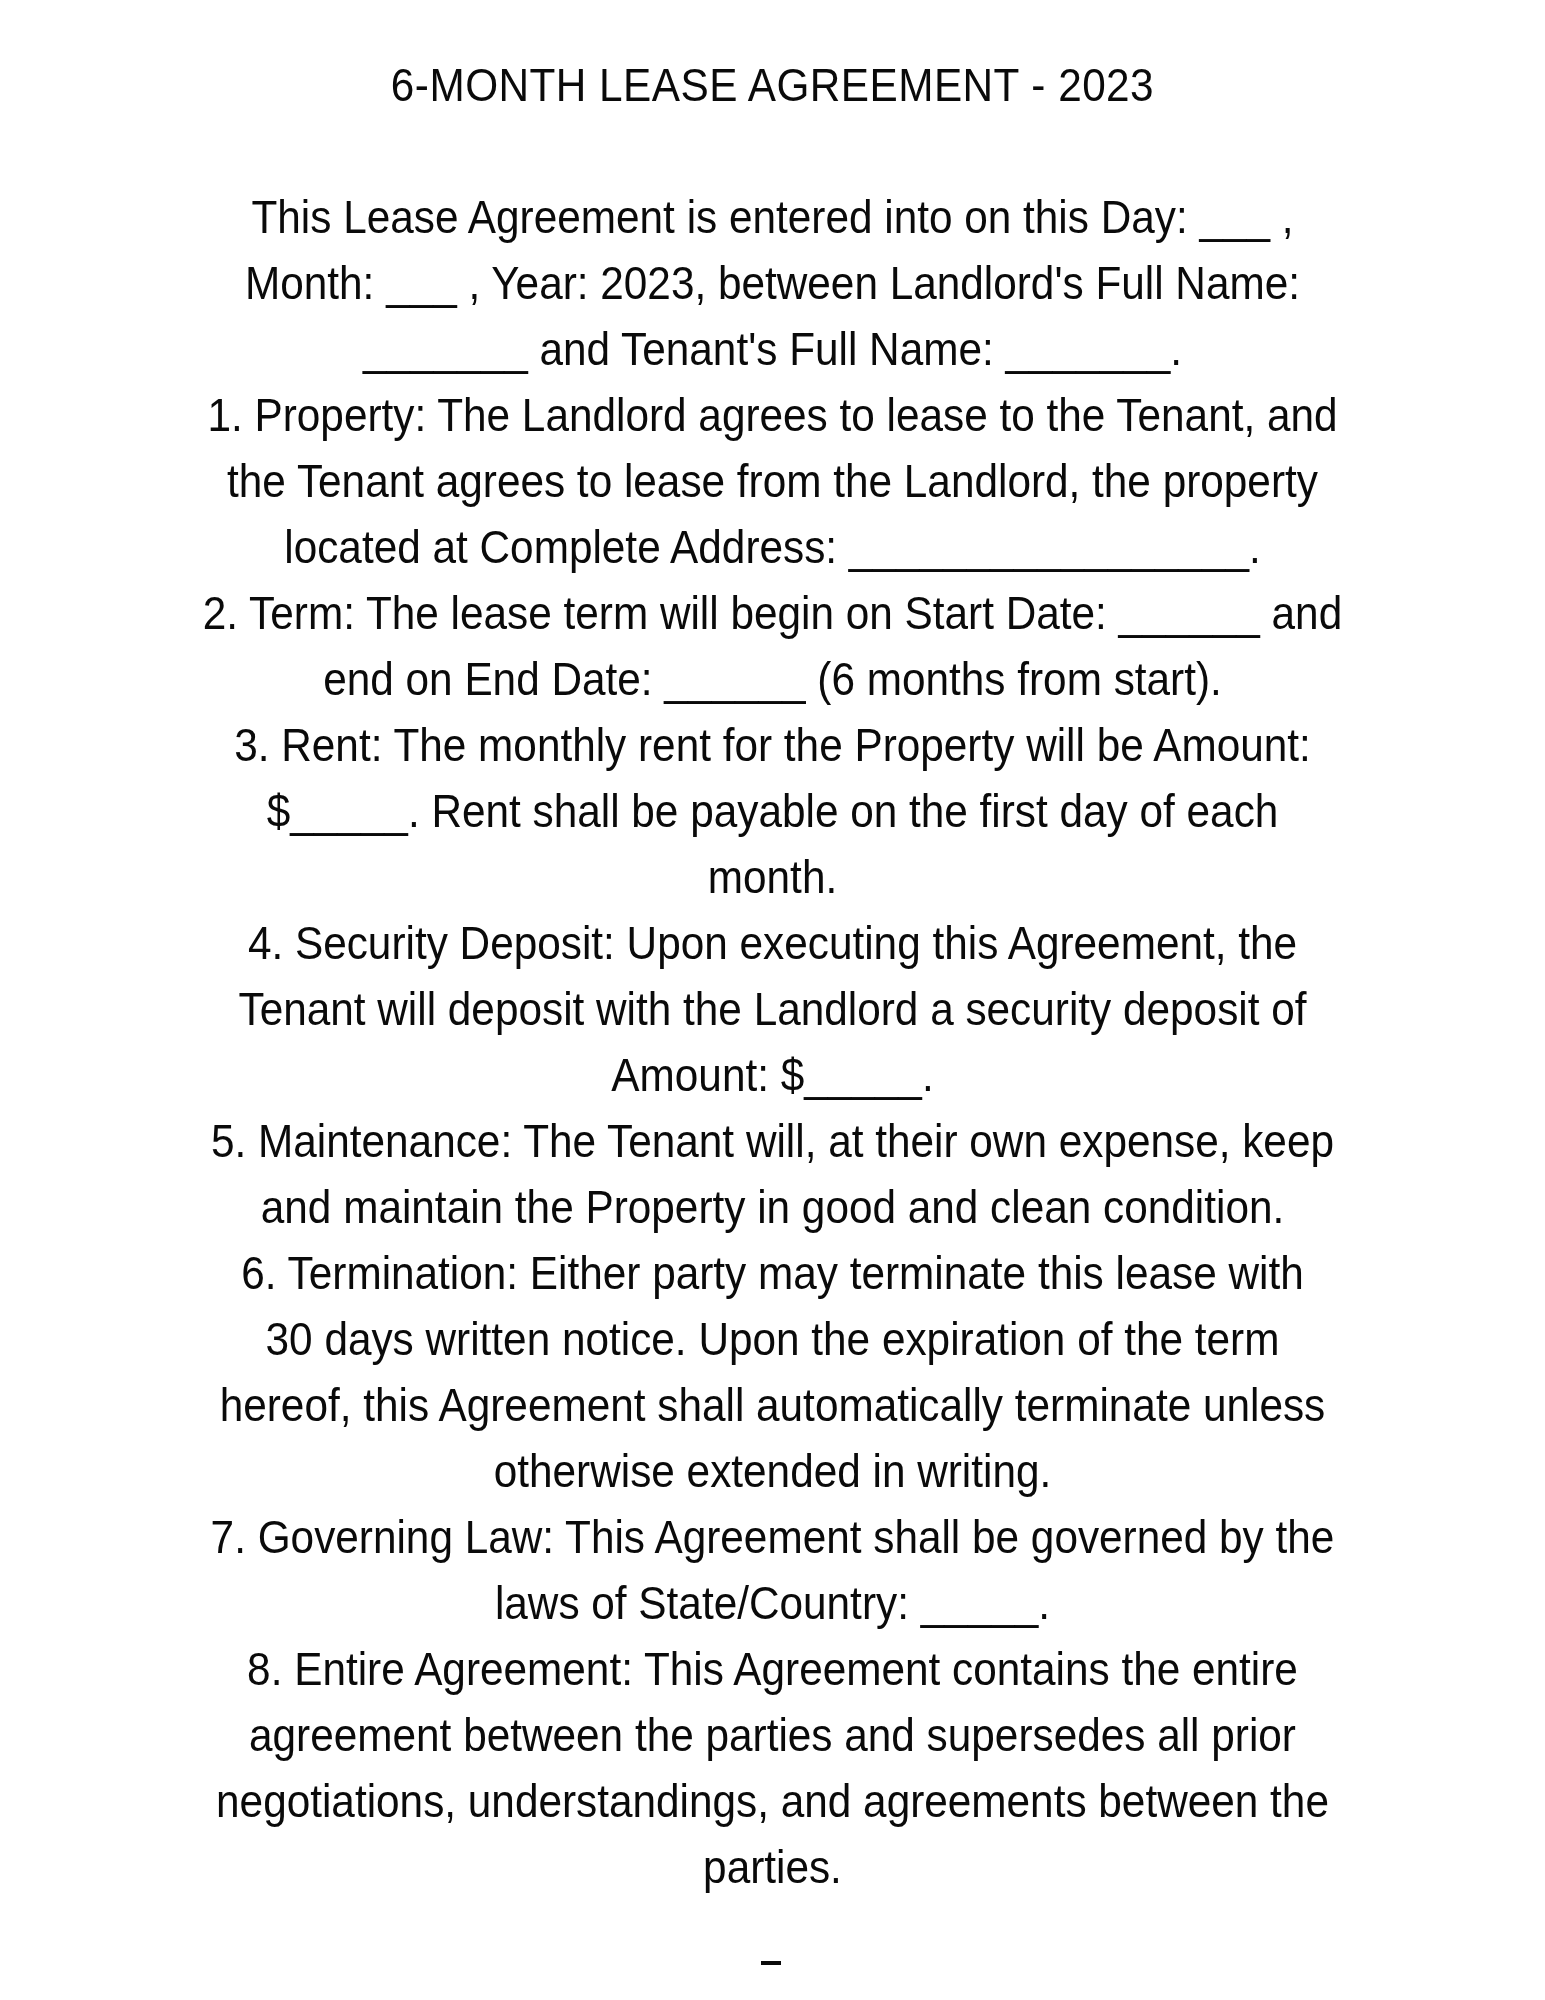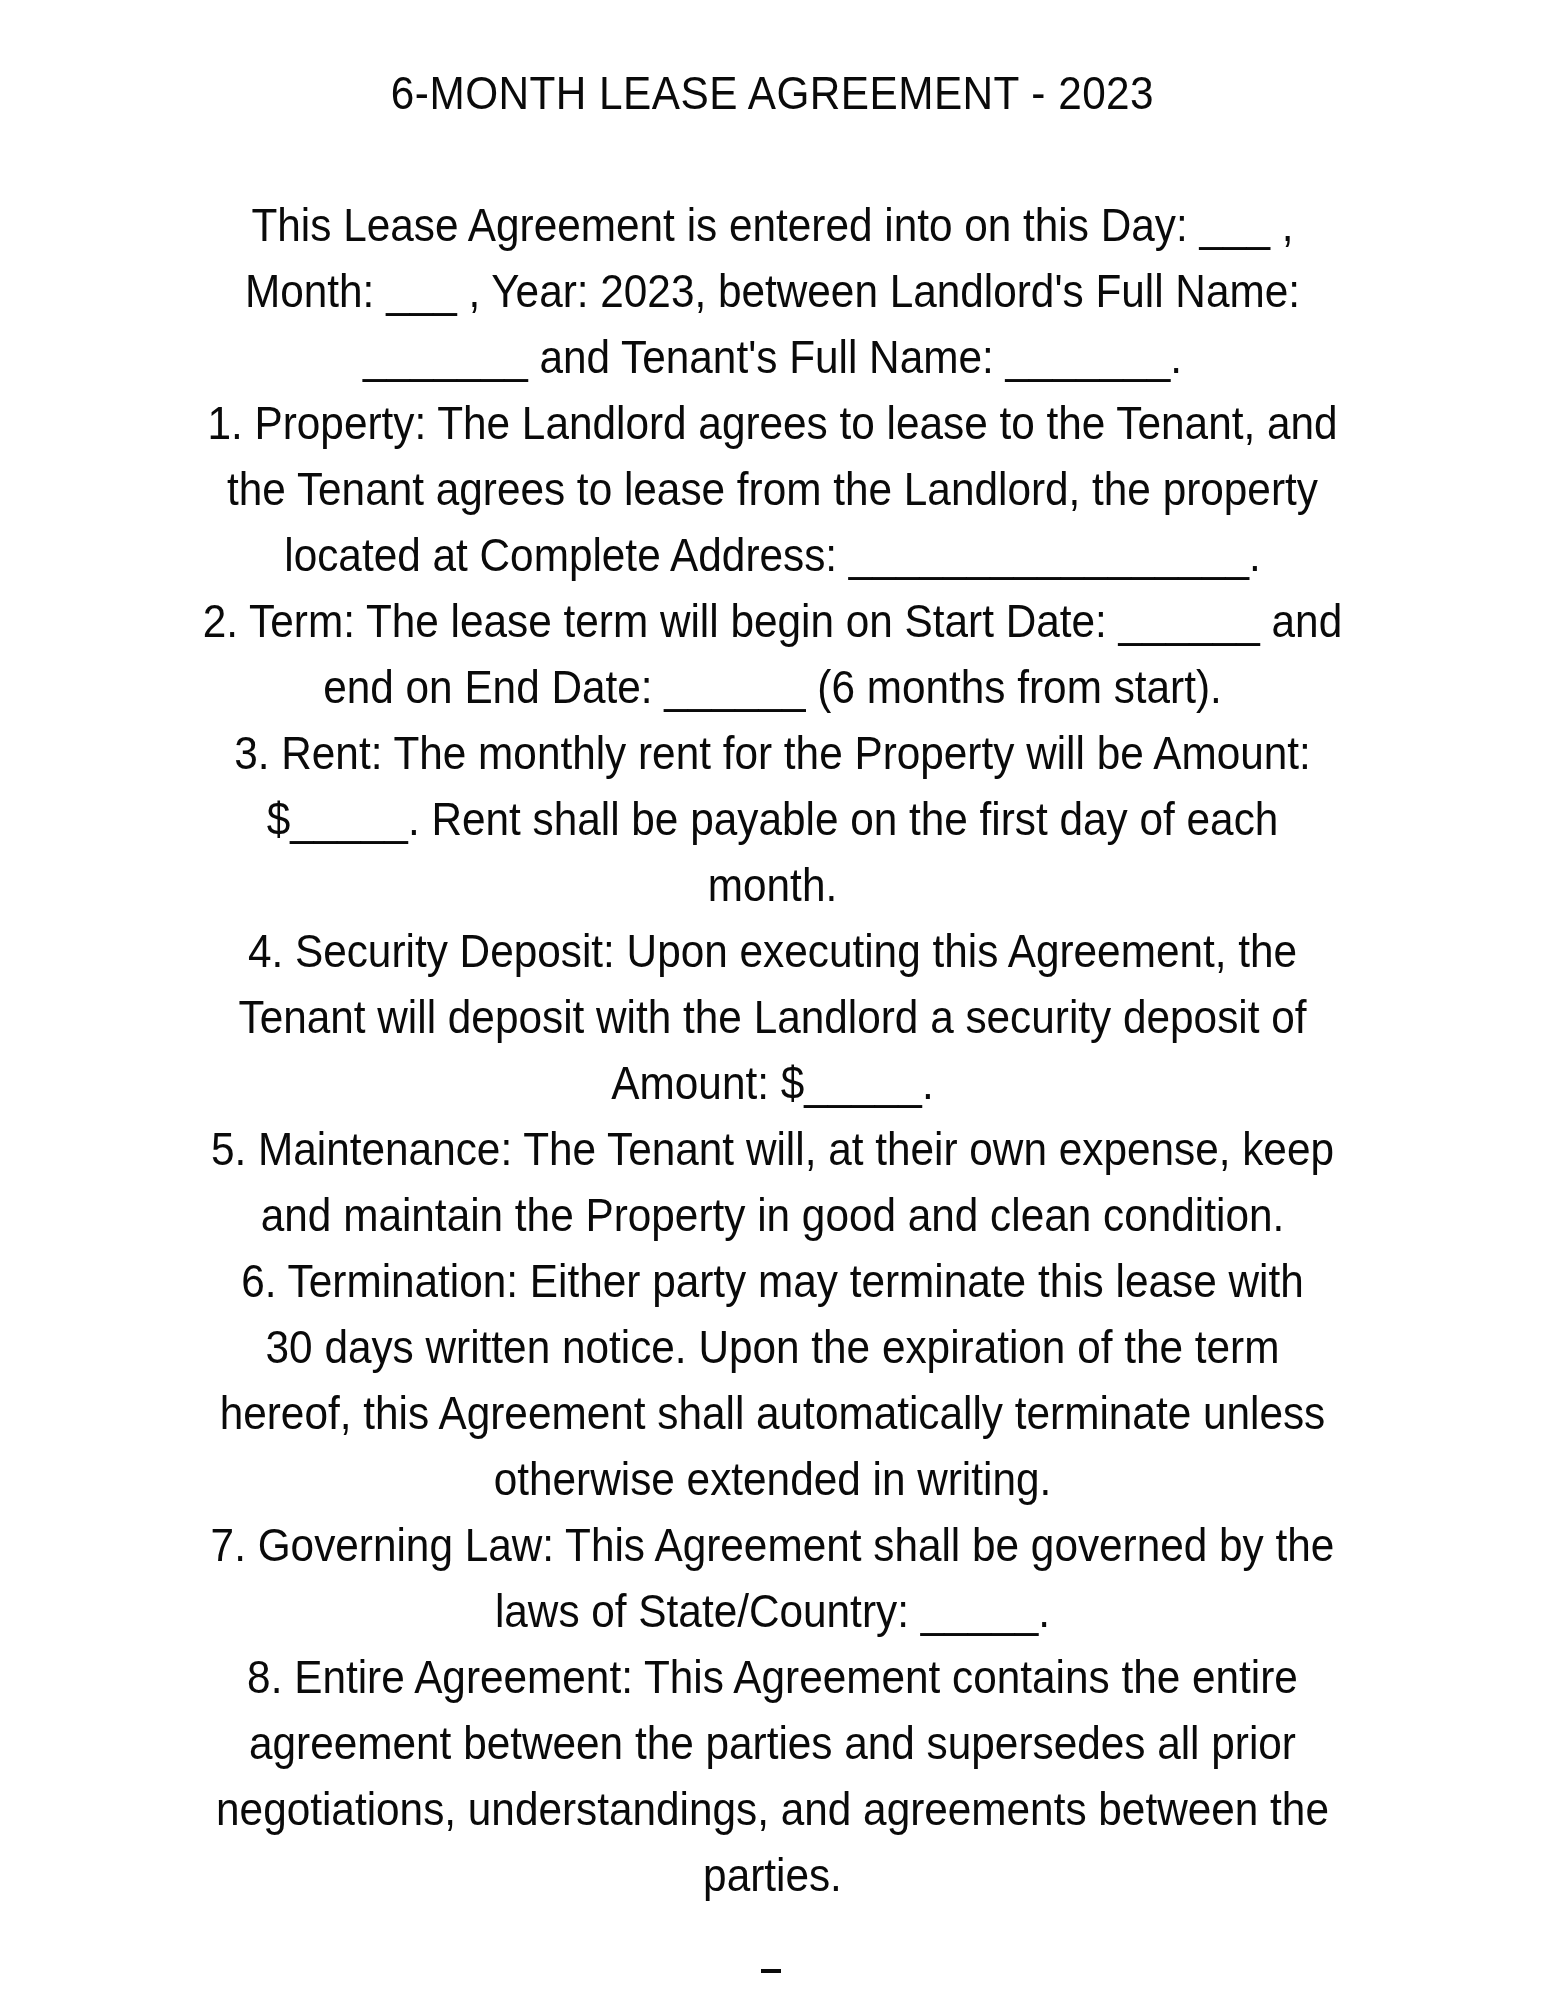--- a/index.html
+++ b/index.html
@@ -11,21 +11,21 @@
       width: 1545px;
       height: 2000px;
       overflow: hidden;
       position: relative;
       font-family: "Liberation Sans", sans-serif;
       color: #0a0a0a;
     }
     .page {
       position: absolute;
       left: 0;
-      top: 8px;
+      top: 0;
       width: 1545px;
       height: 1912px;
       text-align: center;
     }
     .title {
       position: absolute;
       left: 0;
       width: 1545px;
       top: 52px;
       font-size: 46px;

